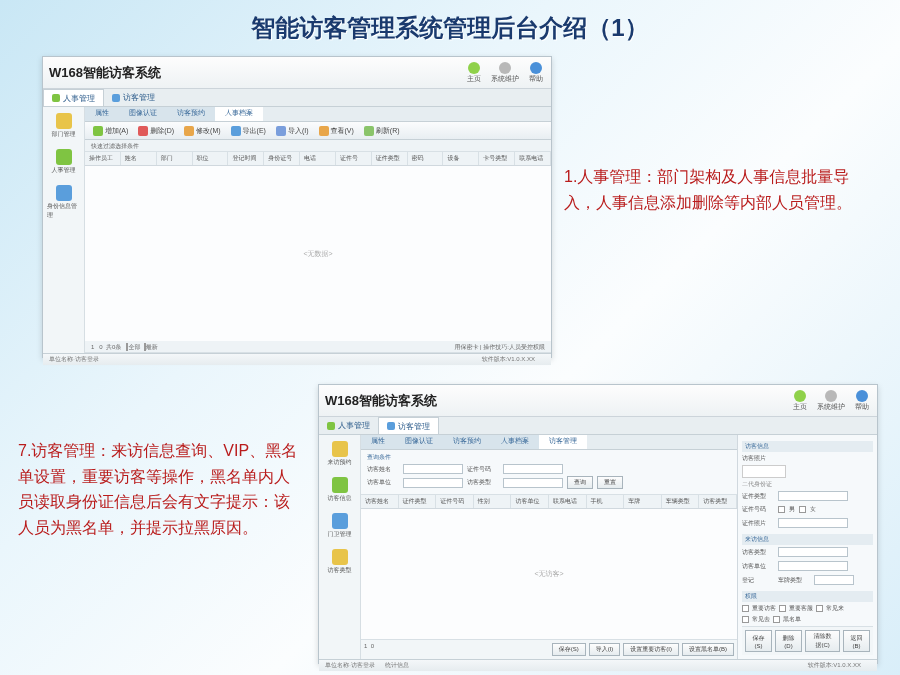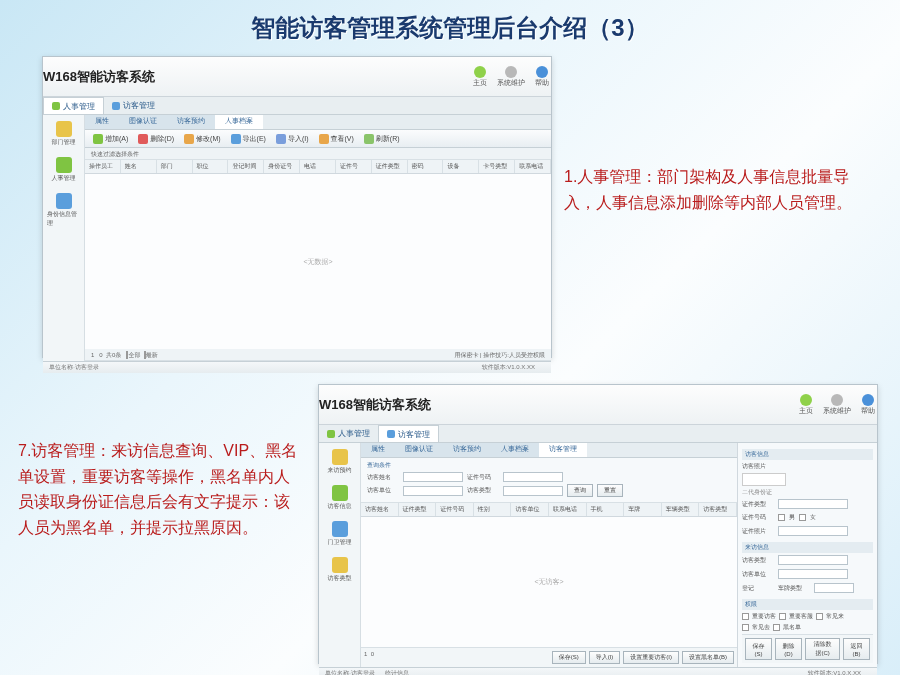--- a/index.html
+++ b/index.html
@@ -3,21 +3,21 @@
 <meta charset="utf-8">
 <style>
 *{margin:0;padding:0;box-sizing:border-box;font-family:"Microsoft YaHei",SimSun,sans-serif}
 body{width:900px;height:675px;background:linear-gradient(135deg,#c9e7f5 0%,#eaf6fc 35%,#fbfdfe 60%,#d9eef9 100%);overflow:hidden;position:relative}
 .slide-title{text-align:center;font-size:24px;font-weight:bold;color:#1a3a6e;padding:12px 0 8px;text-shadow:1px 1px 0 #fff}
 
 .screenshot{background:#eef3f5;border:1px solid #b8c4cc;box-shadow:0 2px 6px rgba(0,0,0,.15);position:absolute}
 .ss1{left:42px;top:56px;width:510px;height:302px}
 .ss2{left:318px;top:384px;width:560px;height:280px}
 
-.app-header{background:linear-gradient(#fdfdfd,#eef2f4);border-bottom:1px solid #ccd4da;display:flex;align-items:center;padding:2px 0;height:40px}
+.app-header{background:linear-gradient(#fdfdfd,#eef2f4);border-bottom:1px solid #ccd4da;display:flex;align-items:center;padding:2px 6px;height:32px}
 .app-title{font-size:13px;font-weight:bold;color:#222}
 .header-right{margin-left:auto;display:flex;gap:6px;align-items:center}
 .hdr-btn{display:flex;flex-direction:column;align-items:center;font-size:7px;color:#555;padding:0 2px}
 .hdr-ico{width:12px;height:12px;border-radius:50%}
 .hdr-ico.green{background:#8fd14a}
 .hdr-ico.gray{background:#b8b8b8}
 .hdr-ico.blue{background:#4a90d9}
 
 .module-tabs{display:flex;background:#e8eef1;border-bottom:1px solid #c6d0d6;height:18px}
 .module-tab{font-size:8px;padding:2px 8px;color:#2a5a8a;display:flex;align-items:center;gap:3px}
@@ -73,21 +73,21 @@
 .chk{width:7px;height:7px;border:1px solid #999;background:#fff}
 .btm-btns{display:flex;gap:3px;padding:3px;justify-content:flex-end;background:#f2f6f8;border-top:1px solid #d8e0e5}
 
 .note{position:absolute;font-size:16px;line-height:1.6;color:#b91c1c}
 .note1{left:564px;top:164px;width:300px}
 .note2{left:18px;top:438px;width:280px}
 </style>
 </head>
 <body>
 
-<h1 class="slide-title">智能访客管理系统管理后台介绍（3）</h1>
+<h1 class="slide-title">智能访客管理系统管理后台介绍（1）</h1>
 
 <div class="screenshot ss1">
   <div class="app-header">
     <span class="app-title">W168智能访客系统</span>
     <div class="header-right">
       <div class="hdr-btn">
           <span class="hdr-ico green"></span>
           <span>主页</span>
         </div>
       <div class="hdr-btn">

